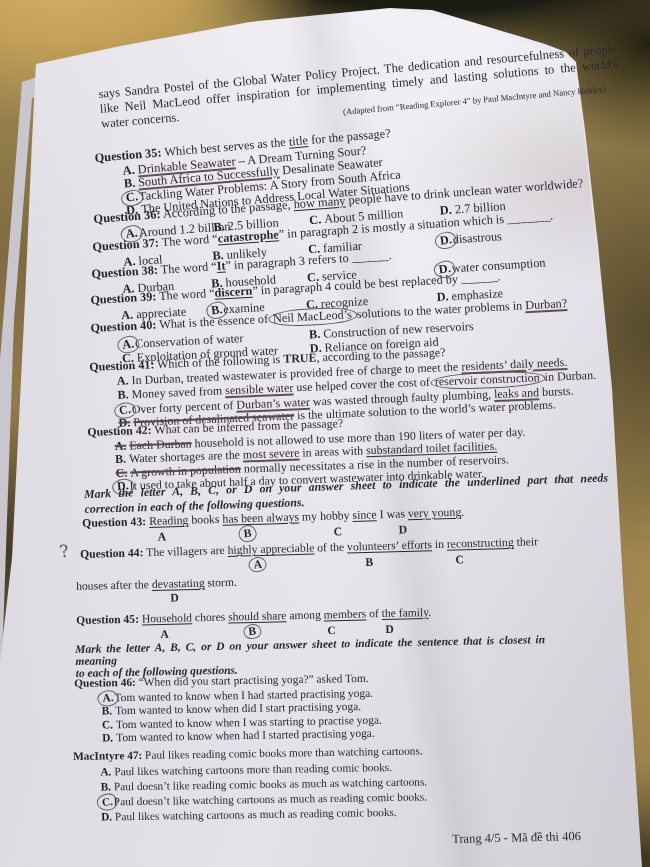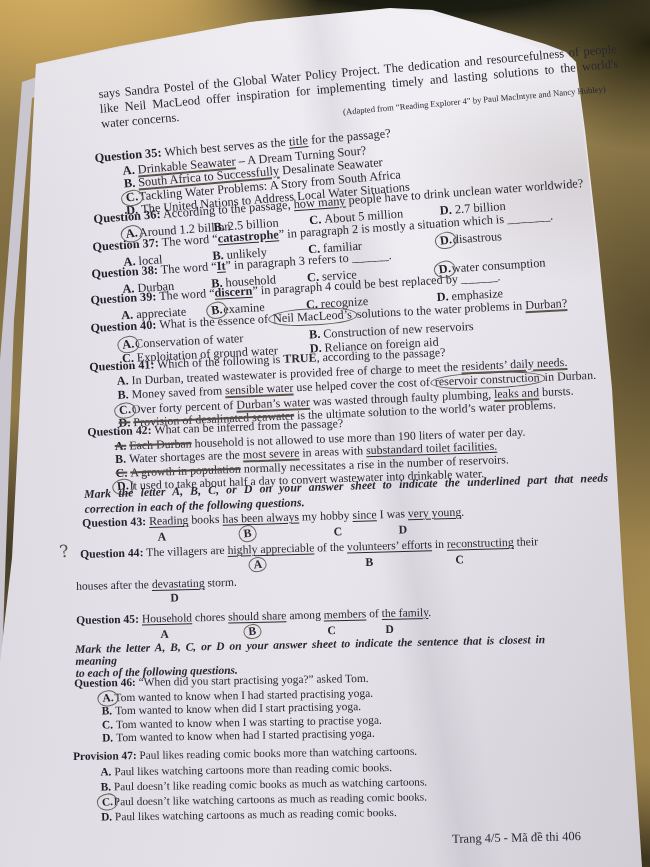--- a/index.html
+++ b/index.html
@@ -198,21 +198,21 @@
     <div class="prompt"><span class="lbl">Question 46:</span> <span>“When did you start practising yoga?” asked Tom.</span></div>
     <div class="stack">
       <div class="opt"><span class="k circ">A.</span><span>Tom wanted to know when I had started practising yoga.</span></div>
       <div class="opt"><span class="k">B.</span><span>Tom wanted to know when did I start practising yoga.</span></div>
       <div class="opt"><span class="k">C.</span><span>Tom wanted to know when I was starting to practise yoga.</span></div>
       <div class="opt"><span class="k">D.</span><span>Tom wanted to know when had I started practising yoga.</span></div>
     </div>
   </div>
 
   <div class="blk" style="left:73px;top:749px;width:530px;font-size:11.3px;transform:rotate(-0.9deg);">
-    <div class="prompt"><span class="lbl">Provision 47:</span> <span>Paul likes reading comic books more than watching cartoons.</span></div>
+    <div class="prompt"><span class="lbl">MacIntyre 47:</span> <span>Paul likes reading comic books more than watching cartoons.</span></div>
     <div class="stack" style="line-height:15px;">
       <div class="opt" style="line-height:15px;"><span class="k">A.</span><span>Paul likes watching cartoons more than reading comic books.</span></div>
       <div class="opt" style="line-height:15px;"><span class="k">B.</span><span>Paul doesn’t like reading comic books as much as watching cartoons.</span></div>
       <div class="opt" style="line-height:15px;"><span class="k circ">C.</span><span>Paul doesn’t like watching cartoons as much as reading comic books.</span></div>
       <div class="opt" style="line-height:15px;"><span class="k">D.</span><span>Paul likes watching cartoons as much as reading comic books.</span></div>
     </div>
   </div>
 
   <div class="blk" style="left:452px;top:832px;font-size:12.5px;transform:rotate(-1.3deg);">Trang 4/5 - Mã đề thi 406</div>
 

